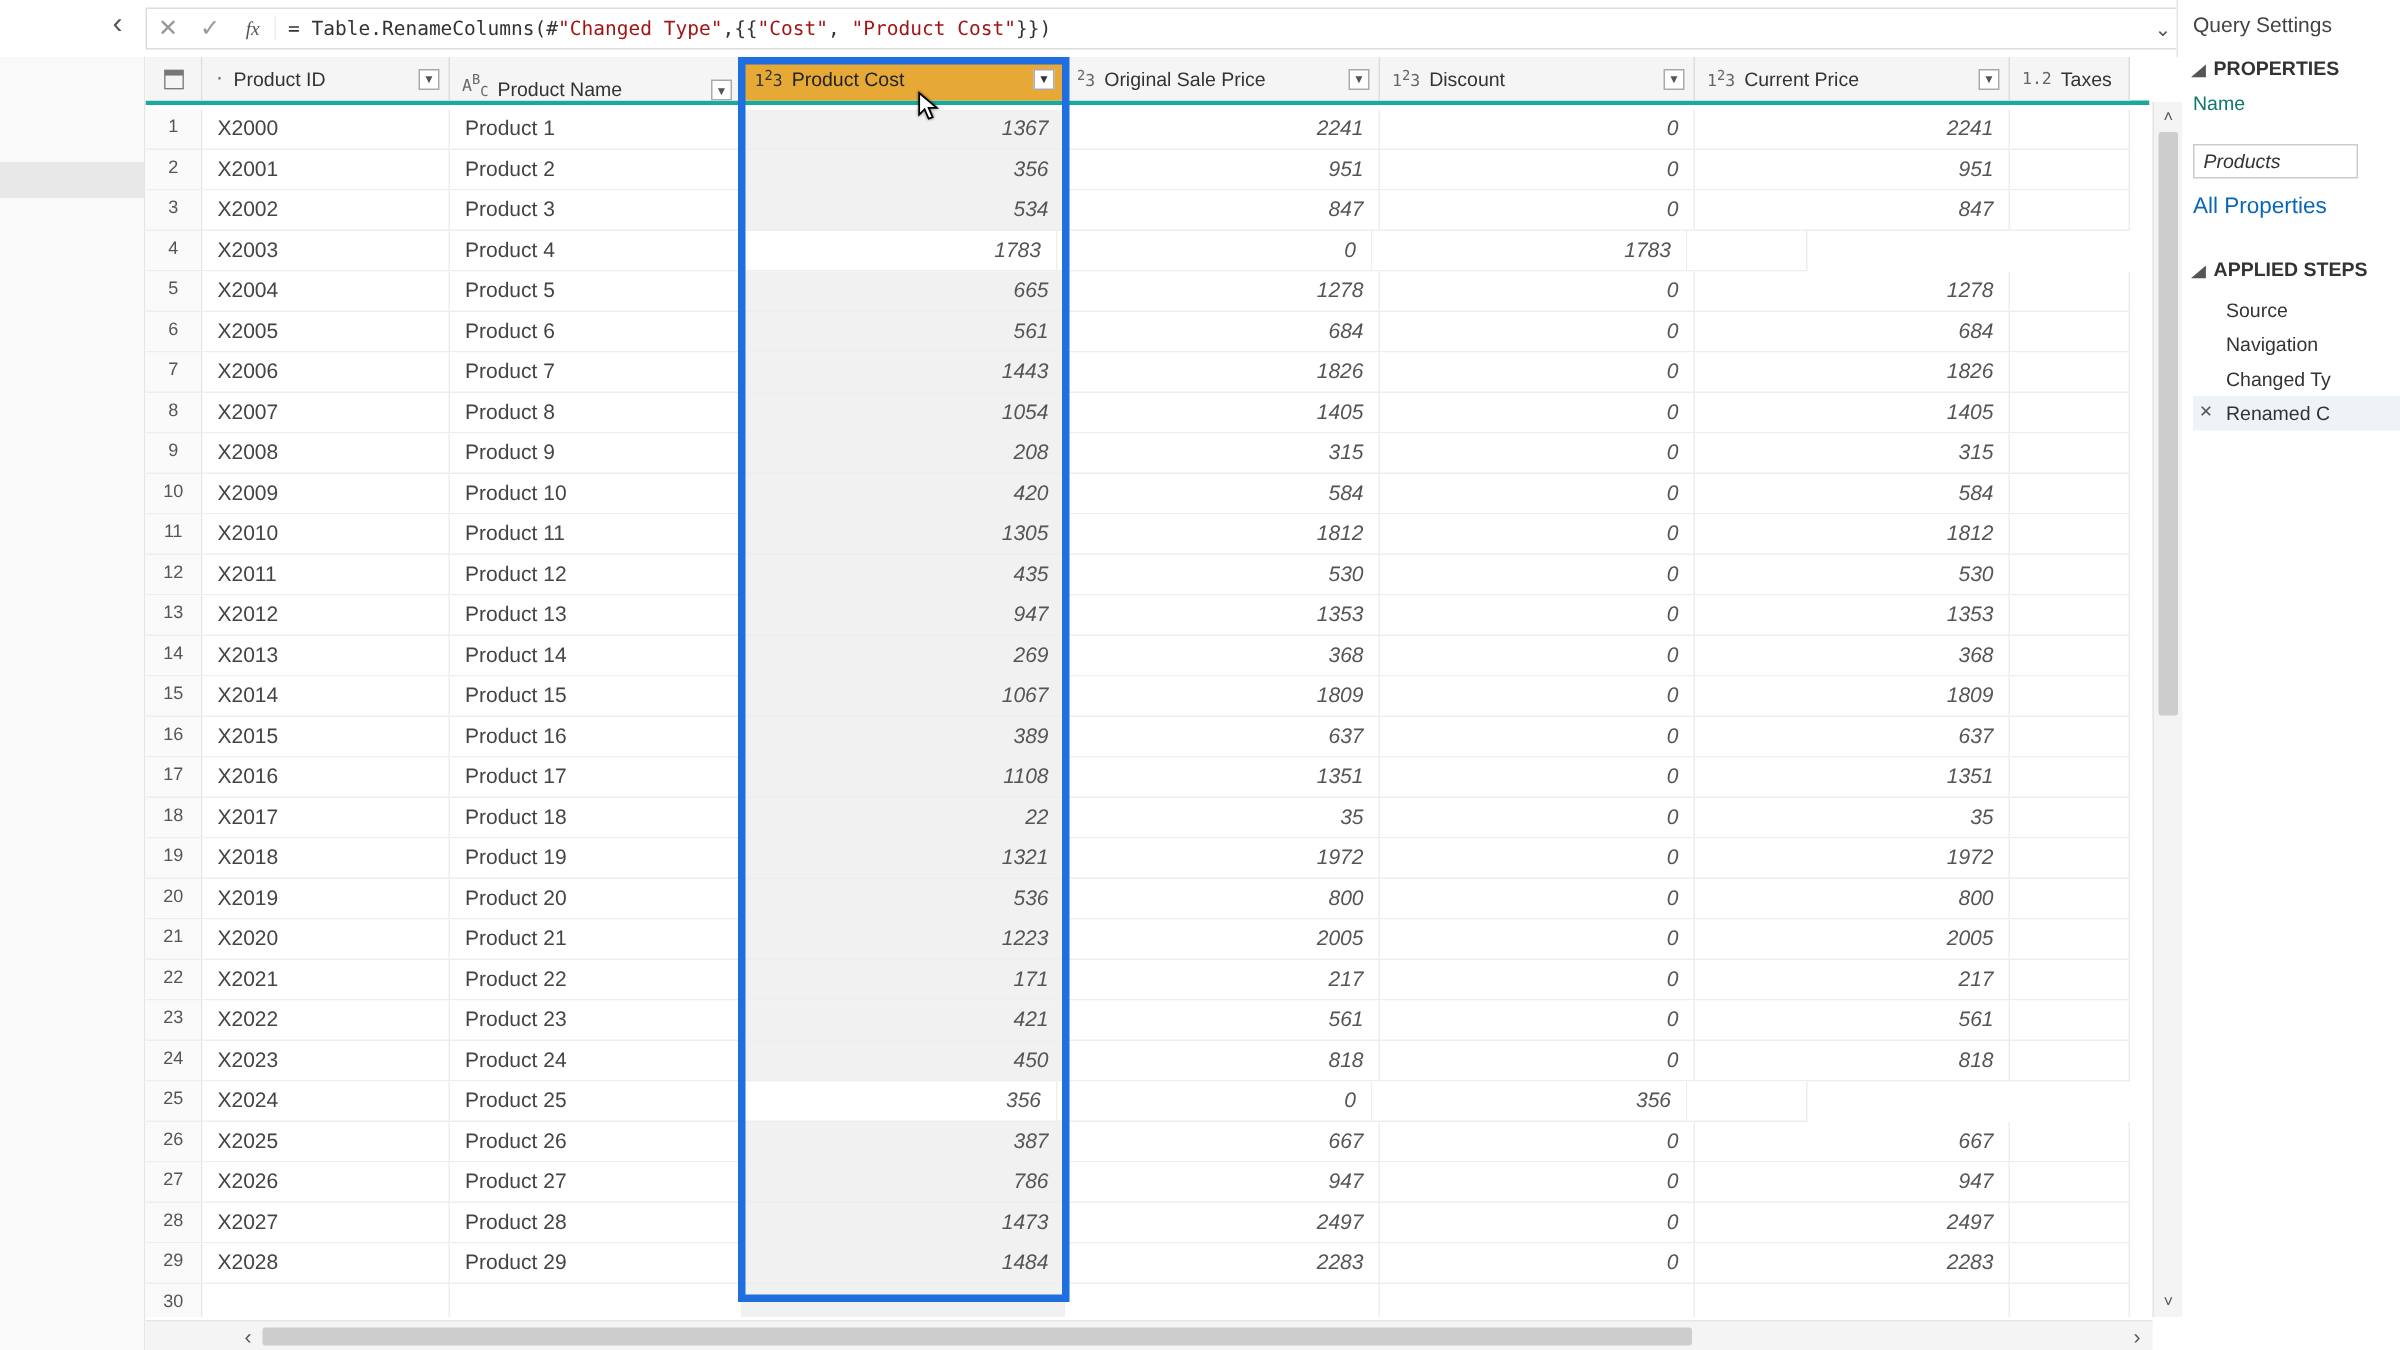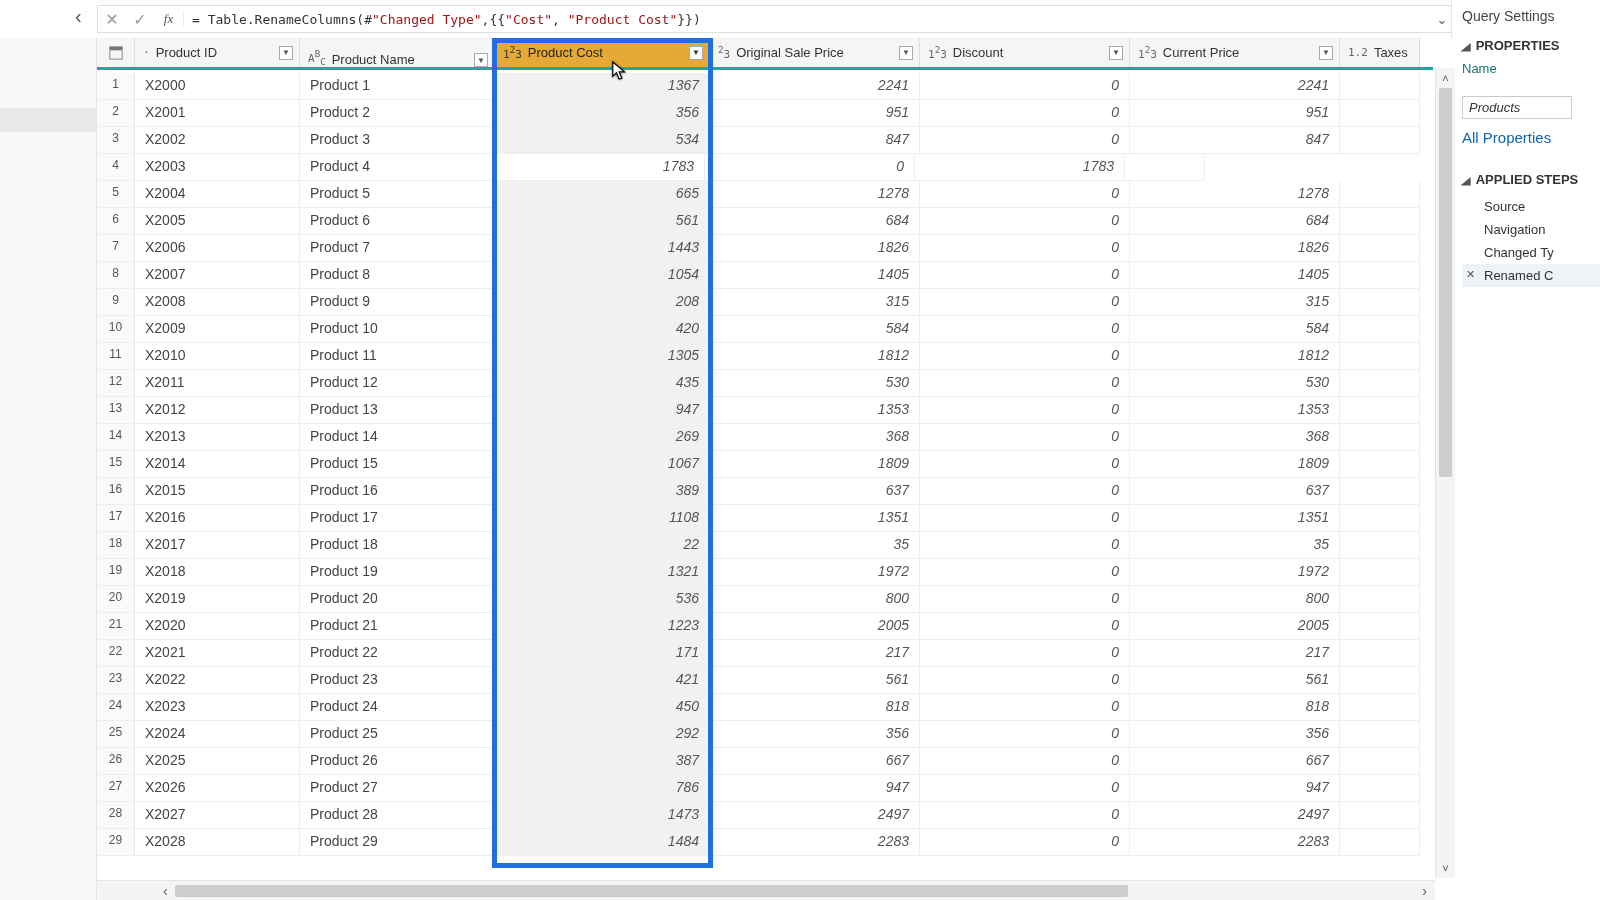--- a/index.html
+++ b/index.html
@@ -398,21 +398,20 @@
           <div class="cell col-cost num sel">450</div>
           <div class="cell col-orig num">818</div>
           <div class="cell col-disc num">0</div>
           <div class="cell col-curr num">818</div>
           <div class="cell col-tax num"></div>
         </div>
         <div class="row">
           <div class="rownum">25</div>
           <div class="cell col-id">X2024</div>
           <div class="cell col-name">Product 25</div>
-          <div class="cell col-cost num sel">292</div>
           <div class="cell col-orig num">356</div>
           <div class="cell col-disc num">0</div>
           <div class="cell col-curr num">356</div>
           <div class="cell col-tax num"></div>
         </div>
         <div class="row">
           <div class="rownum">26</div>
           <div class="cell col-id">X2025</div>
           <div class="cell col-name">Product 26</div>
           <div class="cell col-cost num sel">387</div>
@@ -442,20 +441,30 @@
           <div class="cell col-tax num"></div>
         </div>
         <div class="row">
           <div class="rownum">29</div>
           <div class="cell col-id">X2028</div>
           <div class="cell col-name">Product 29</div>
           <div class="cell col-cost num sel">1484</div>
           <div class="cell col-orig num">2283</div>
           <div class="cell col-disc num">0</div>
           <div class="cell col-curr num">2283</div>
+          <div class="cell col-tax num"></div>
+        </div>
+        <div class="row">
+          <div class="rownum">30</div>
+          <div class="cell col-id"></div>
+          <div class="cell col-name"></div>
+          <div class="cell col-cost num sel"></div>
+          <div class="cell col-orig num"></div>
+          <div class="cell col-disc num"></div>
+          <div class="cell col-curr num"></div>
           <div class="cell col-tax num"></div>
         </div>
       </div>
     <div class="hl-box" id="hl" style="left: 395px; width: 221px; height: 830px;"></div>
   </div>
 
   <div class="vscroll">
     <div class="arrow">˄</div>
     <div class="thumb"></div>
     <div class="arrow dn">˅</div>

